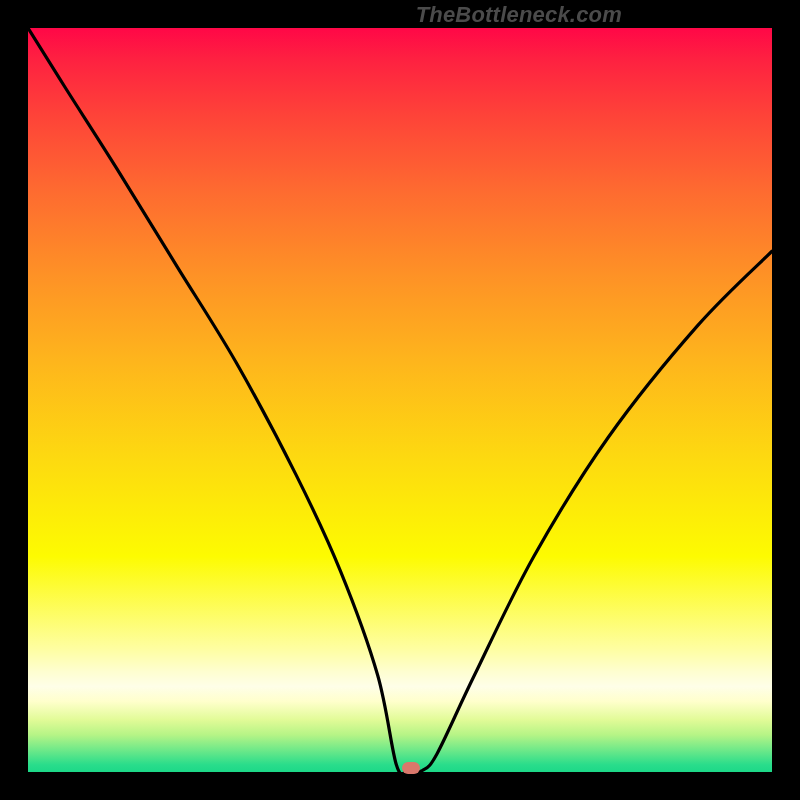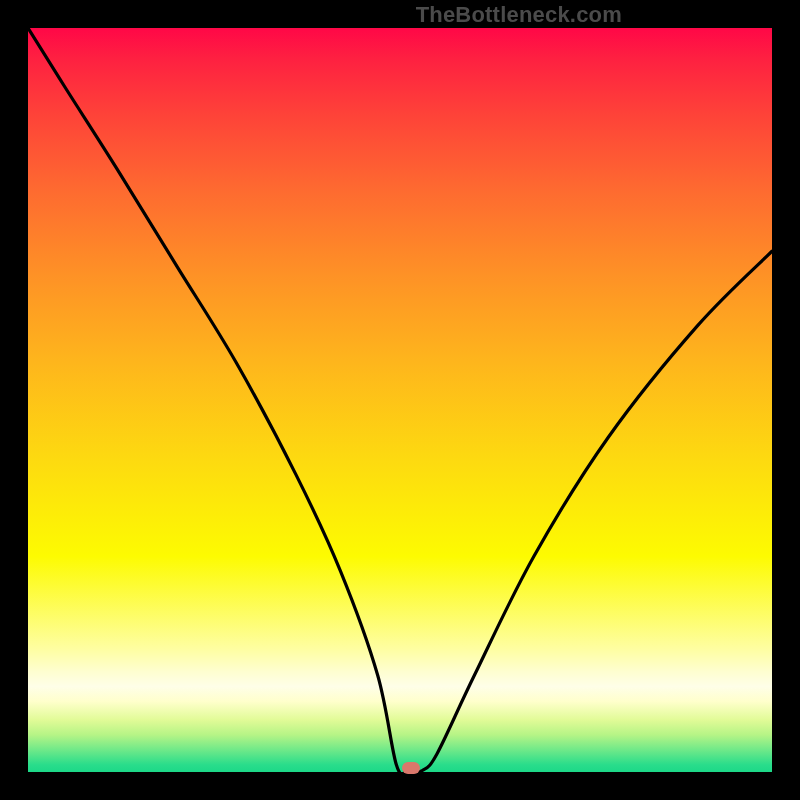--- a/index.html
+++ b/index.html
@@ -8,20 +8,21 @@
     width: 800px;
     height: 800px;
     background: #000;
     font-family: Arial, Helvetica, sans-serif;
     overflow: hidden;
   }
   .stage {
     position: relative;
     width: 640px;
     height: 800px;
+    font-style: italic;
   }
   .watermark {
     position: absolute;
     top: 2px;
     right: 18px;
     color: #4b4b4b;
     font-size: 22px;
     font-weight: 600;
     letter-spacing: 0.2px;
     user-select: none;

